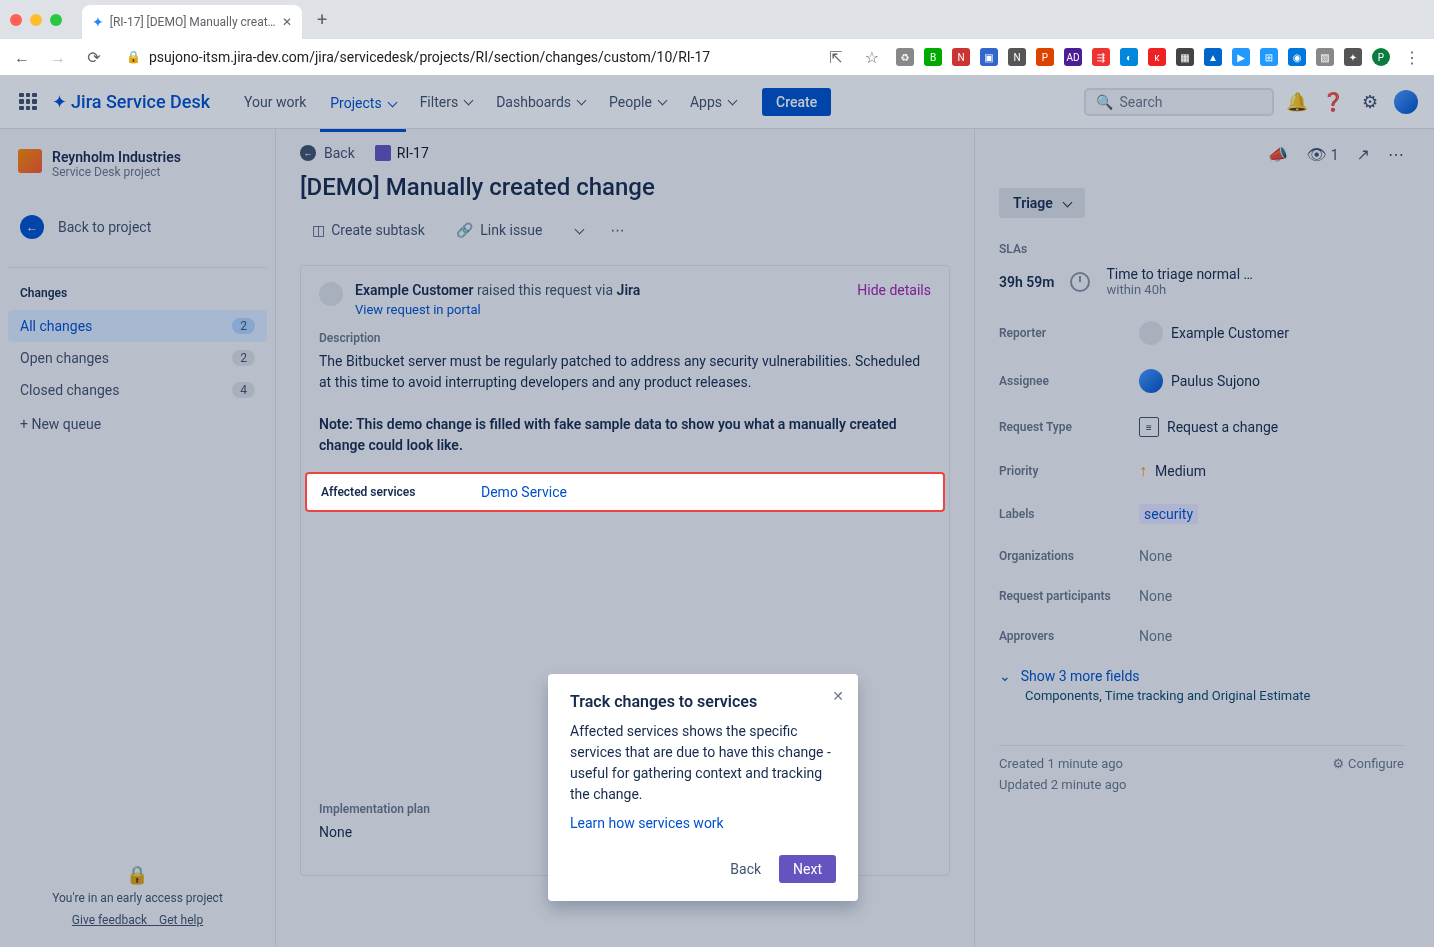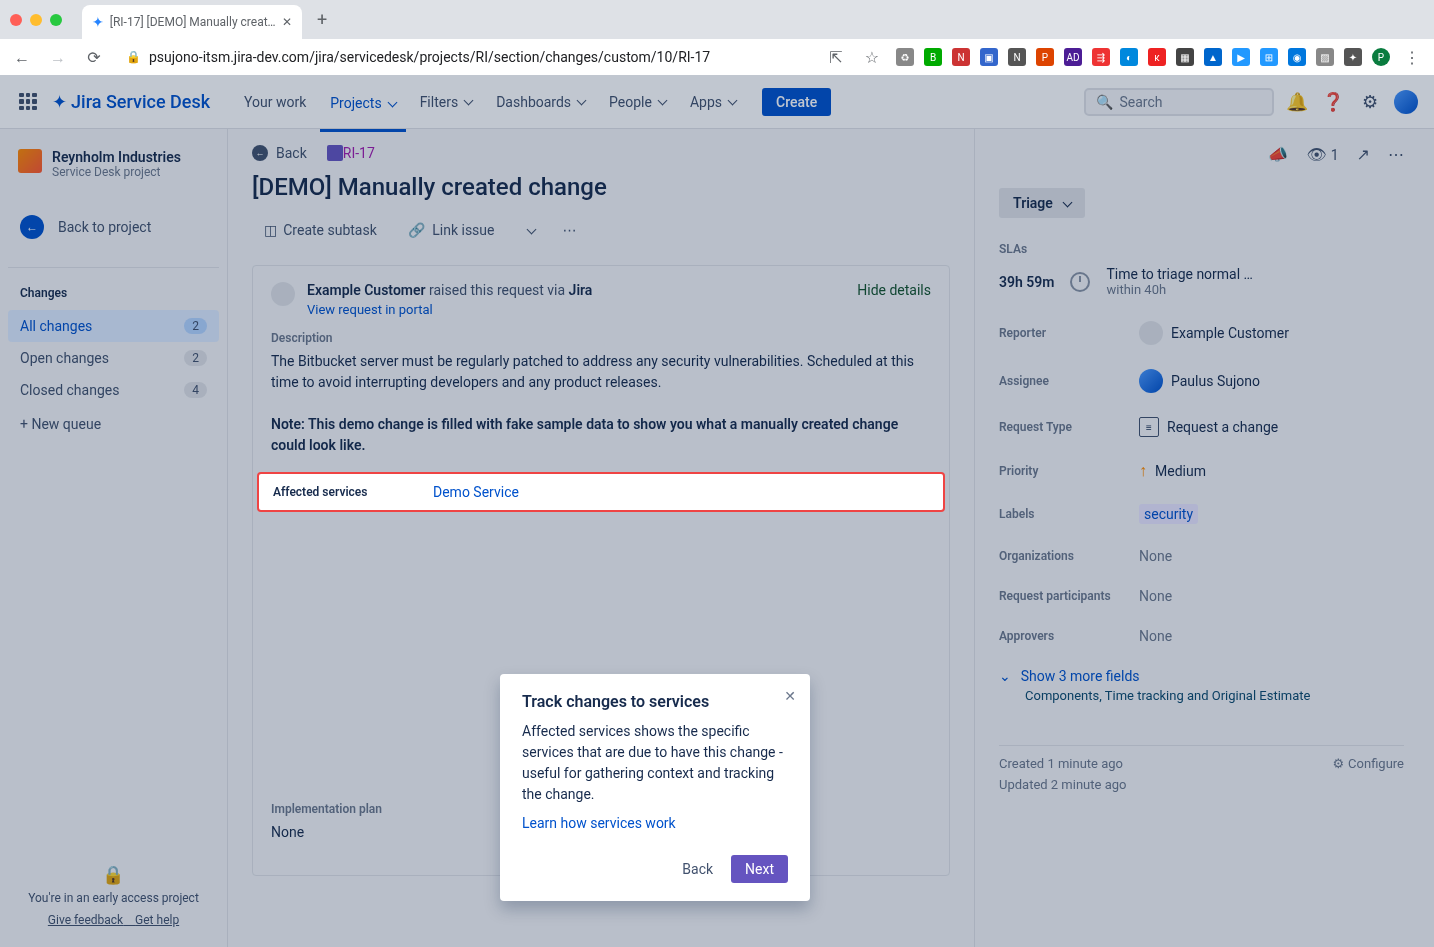--- a/index.html
+++ b/index.html
@@ -41,21 +41,21 @@
 .create-btn { background: #0052cc; color: #fff; padding: 6px 14px; border-radius: 3px; font-size: 14px; font-weight: 500; margin-left: 12px; }
 .nav-right { margin-left: auto; display: flex; align-items: center; gap: 12px; }
 .search-box { background: #f4f5f7; border: 2px solid #dfe1e6; border-radius: 5px; padding: 4px 10px; width: 190px; display: flex; align-items: center; gap: 6px; color: #6b778c; font-size: 14px; }
 .nav-icon { color: #42526e; font-size: 18px; width: 24px; height: 24px; display: flex; align-items: center; justify-content: center; }
 .avatar-sm { width: 24px; height: 24px; border-radius: 50%; background: linear-gradient(135deg, #4c9aff, #0052cc); }
 
 
 .main-layout { display: flex; height: calc(100vh - 129px); }
 
 
-.sidebar { width: 228px; background: #f4f5f7; border-right: 1px solid #dfe1e6; padding: 20px 8px; display: flex; flex-direction: column; }
+.sidebar { width: 276px; background: #f4f5f7; border-right: 1px solid #dfe1e6; padding: 20px 8px; display: flex; flex-direction: column; }
 .project-header { display: flex; gap: 10px; padding: 0 10px 16px; }
 .project-icon { width: 24px; height: 24px; border-radius: 3px; background: linear-gradient(135deg, #ff8b00, #ff5630); }
 .project-name { font-size: 14px; font-weight: 600; color: #172b4d; }
 .project-type { font-size: 12px; color: #6b778c; }
 .back-to-project { display: flex; align-items: center; gap: 14px; padding: 10px 12px; color: #42526e; font-size: 14px; margin: 10px 0; }
 .back-icon-circle { width: 24px; height: 24px; border-radius: 50%; background: #0052cc; color: white; display: flex; align-items: center; justify-content: center; font-size: 12px; }
 .divider { height: 1px; background: #dfe1e6; margin: 8px 0; }
 .section-title { font-size: 12px; font-weight: 600; color: #172b4d; padding: 10px 12px; }
 .queue-item { display: flex; align-items: center; justify-content: space-between; padding: 8px 12px; border-radius: 4px; font-size: 14px; color: #42526e; }
 .queue-item.active { background: #deebff; color: #0052cc; }
@@ -65,35 +65,35 @@
 .sidebar-footer { margin-top: auto; text-align: center; font-size: 12px; color: #42526e; }
 .footer-icon { font-size: 18px; margin-bottom: 6px; }
 .footer-links { margin-top: 8px; text-decoration: underline; }
 
 
 .content-wrapper { flex: 1; display: flex; overflow: hidden; }
 .content-main { flex: 1; padding: 16px 24px; overflow-y: auto; position: relative; }
 .breadcrumb-row { display: flex; align-items: center; gap: 20px; margin-bottom: 12px; }
 .back-link { display: flex; align-items: center; gap: 8px; color: #42526e; font-size: 14px; }
 .back-circle { width: 16px; height: 16px; border-radius: 50%; background: #42526e; color: white; display: flex; align-items: center; justify-content: center; font-size: 9px; }
-.issue-key { display: flex; align-items: center; color: #a21caf; font-size: 14px; }
+.issue-key { display: flex; align-items: center; gap: 6px; color: #0f172a; font-size: 14px; }
 .issue-icon { width: 16px; height: 16px; background: #6554c0; border-radius: 2px; }
 .issue-title { font-size: 24px; font-weight: 500; color: #172b4d; margin-bottom: 14px; }
 .action-buttons { display: flex; gap: 8px; margin-bottom: 20px; }
 .action-btn { background: #f4f5f7; border-radius: 3px; padding: 7px 12px; display: flex; align-items: center; gap: 6px; font-size: 14px; color: #42526e; }
 .action-btn-icon { padding: 7px 10px; }
 
 
 .request-card { border: 1px solid #dfe1e6; border-radius: 4px; padding: 16px 18px; }
 .requester-row { display: flex; align-items: flex-start; gap: 12px; margin-bottom: 14px; }
 .requester-avatar { width: 24px; height: 24px; border-radius: 50%; background: #dfe1e6; flex-shrink: 0; }
 .requester-text { flex: 1; font-size: 14px; color: #42526e; }
 .requester-text strong { color: #172b4d; font-weight: 600; }
 .portal-link { color: #0052cc; font-size: 13px; display: block; margin-top: 4px; }
-.hide-details { color: #14532d; font-size: 14px; }
+.hide-details { color: #a21caf; font-size: 14px; }
 .field-label { font-size: 12px; font-weight: 600; color: #6b778c; margin-bottom: 6px; }
 .field-value { font-size: 14px; color: #172b4d; line-height: 1.5; margin-bottom: 16px; }
 .field-value strong { font-weight: 600; }
 
 
 .affected-row { border: 2px solid #ef4444; border-radius: 4px; background: #fff; padding: 10px 14px; margin: 0 -14px 0 -14px; display: flex; align-items: center; position: relative; z-index: 10; }
 .affected-label { font-size: 12px; font-weight: 600; color: #172b4d; width: 160px; }
 .affected-link { color: #0052cc; font-size: 14px; }
 
 

